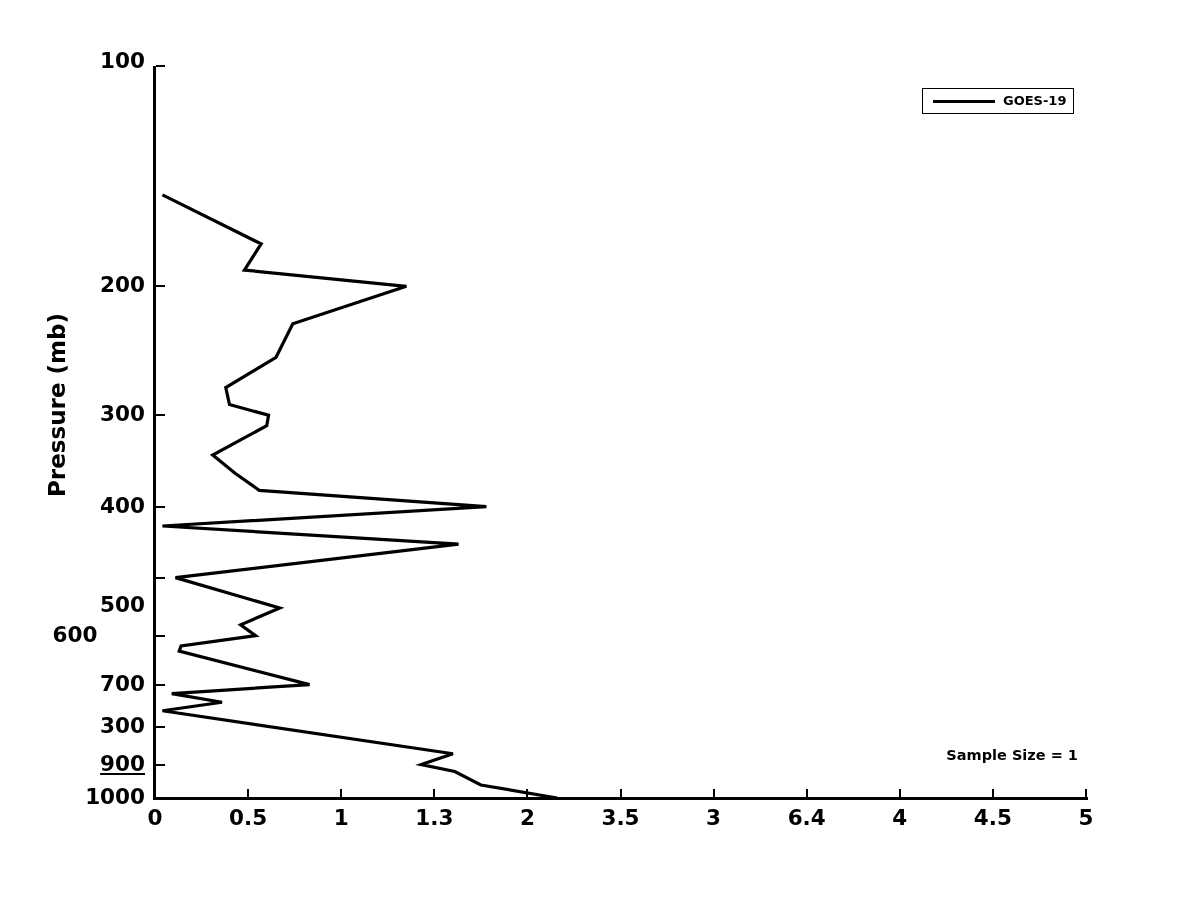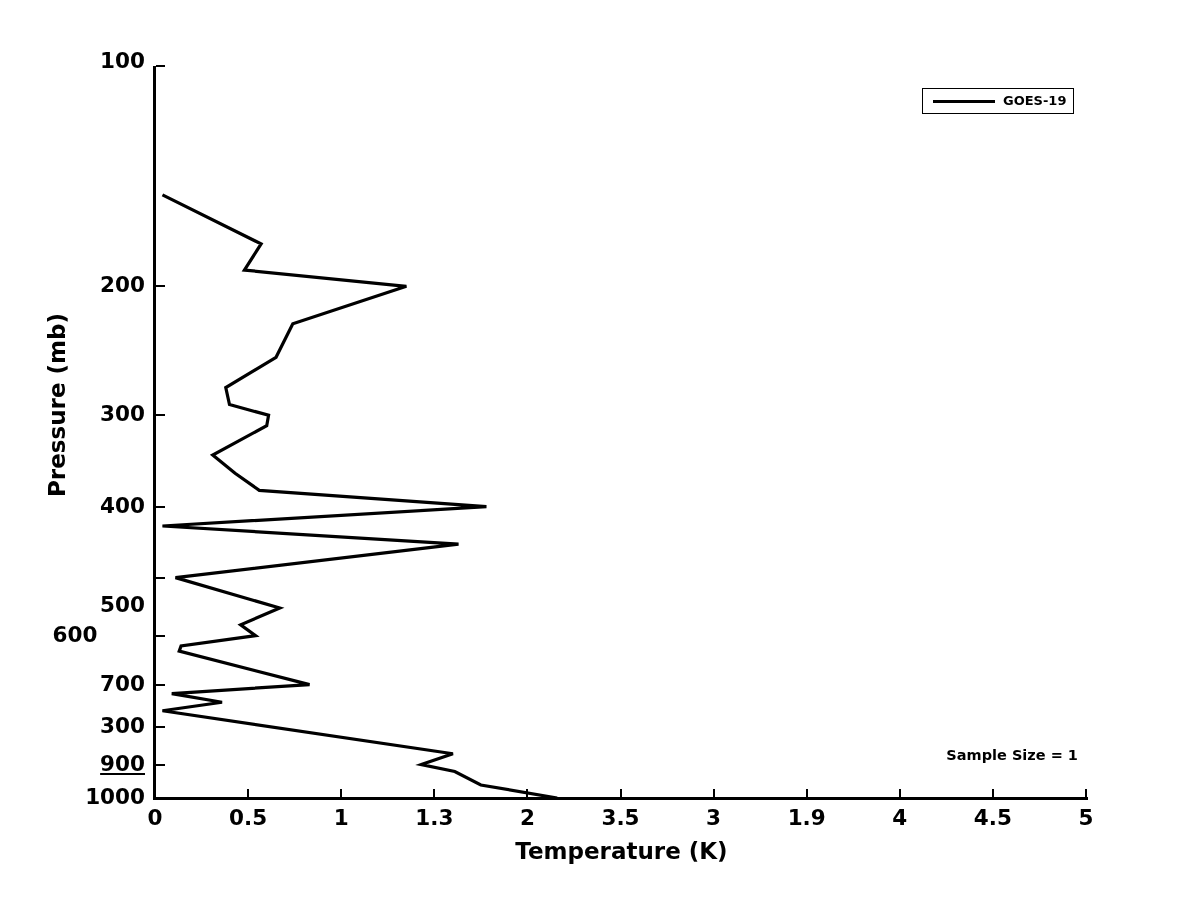--- a/index.html
+++ b/index.html
@@ -201,31 +201,30 @@
       <div class="xtick-label" style="left: 281.2px;">1</div>
       <div class="tick xtick" style="left: 433.3px;"></div>
       <div class="xtick-label" style="left: 374.3px;">1.3</div>
       <div class="tick xtick" style="left: 526.4px;"></div>
       <div class="xtick-label" style="left: 467.4px;">2</div>
       <div class="tick xtick" style="left: 619.5px;"></div>
       <div class="xtick-label" style="left: 560.5px;">3.5</div>
       <div class="tick xtick" style="left: 712.6px;"></div>
       <div class="xtick-label" style="left: 653.6px;">3</div>
       <div class="tick xtick" style="left: 805.7px;"></div>
-      <div class="xtick-label" style="left: 746.7px;">1.9</div>
+      <div class="xtick-label" style="left: 746.7px;">6.4</div>
       <div class="tick xtick" style="left: 898.8px;"></div>
       <div class="xtick-label" style="left: 839.8px;">4</div>
       <div class="tick xtick" style="left: 991.9px;"></div>
       <div class="xtick-label" style="left: 932.9px;">4.5</div>
       <div class="tick xtick" style="left: 1085px;"></div>
       <div class="xtick-label" style="left: 1026px;">5</div>
     </div>
 
   <div id="y-axis-label">Pressure (mb)</div>
-  <div id="x-axis-label">Temperature (K)</div>
 
   <div id="legend-box">
     <div id="legend-swatch"></div>
     <div id="legend-label">GOES-19</div>
   </div>
 
   <div id="sample-size-annotation" style="left: 946.35px; top: 747.361px;">Sample Size = 1</div>
 
 </div>
 

